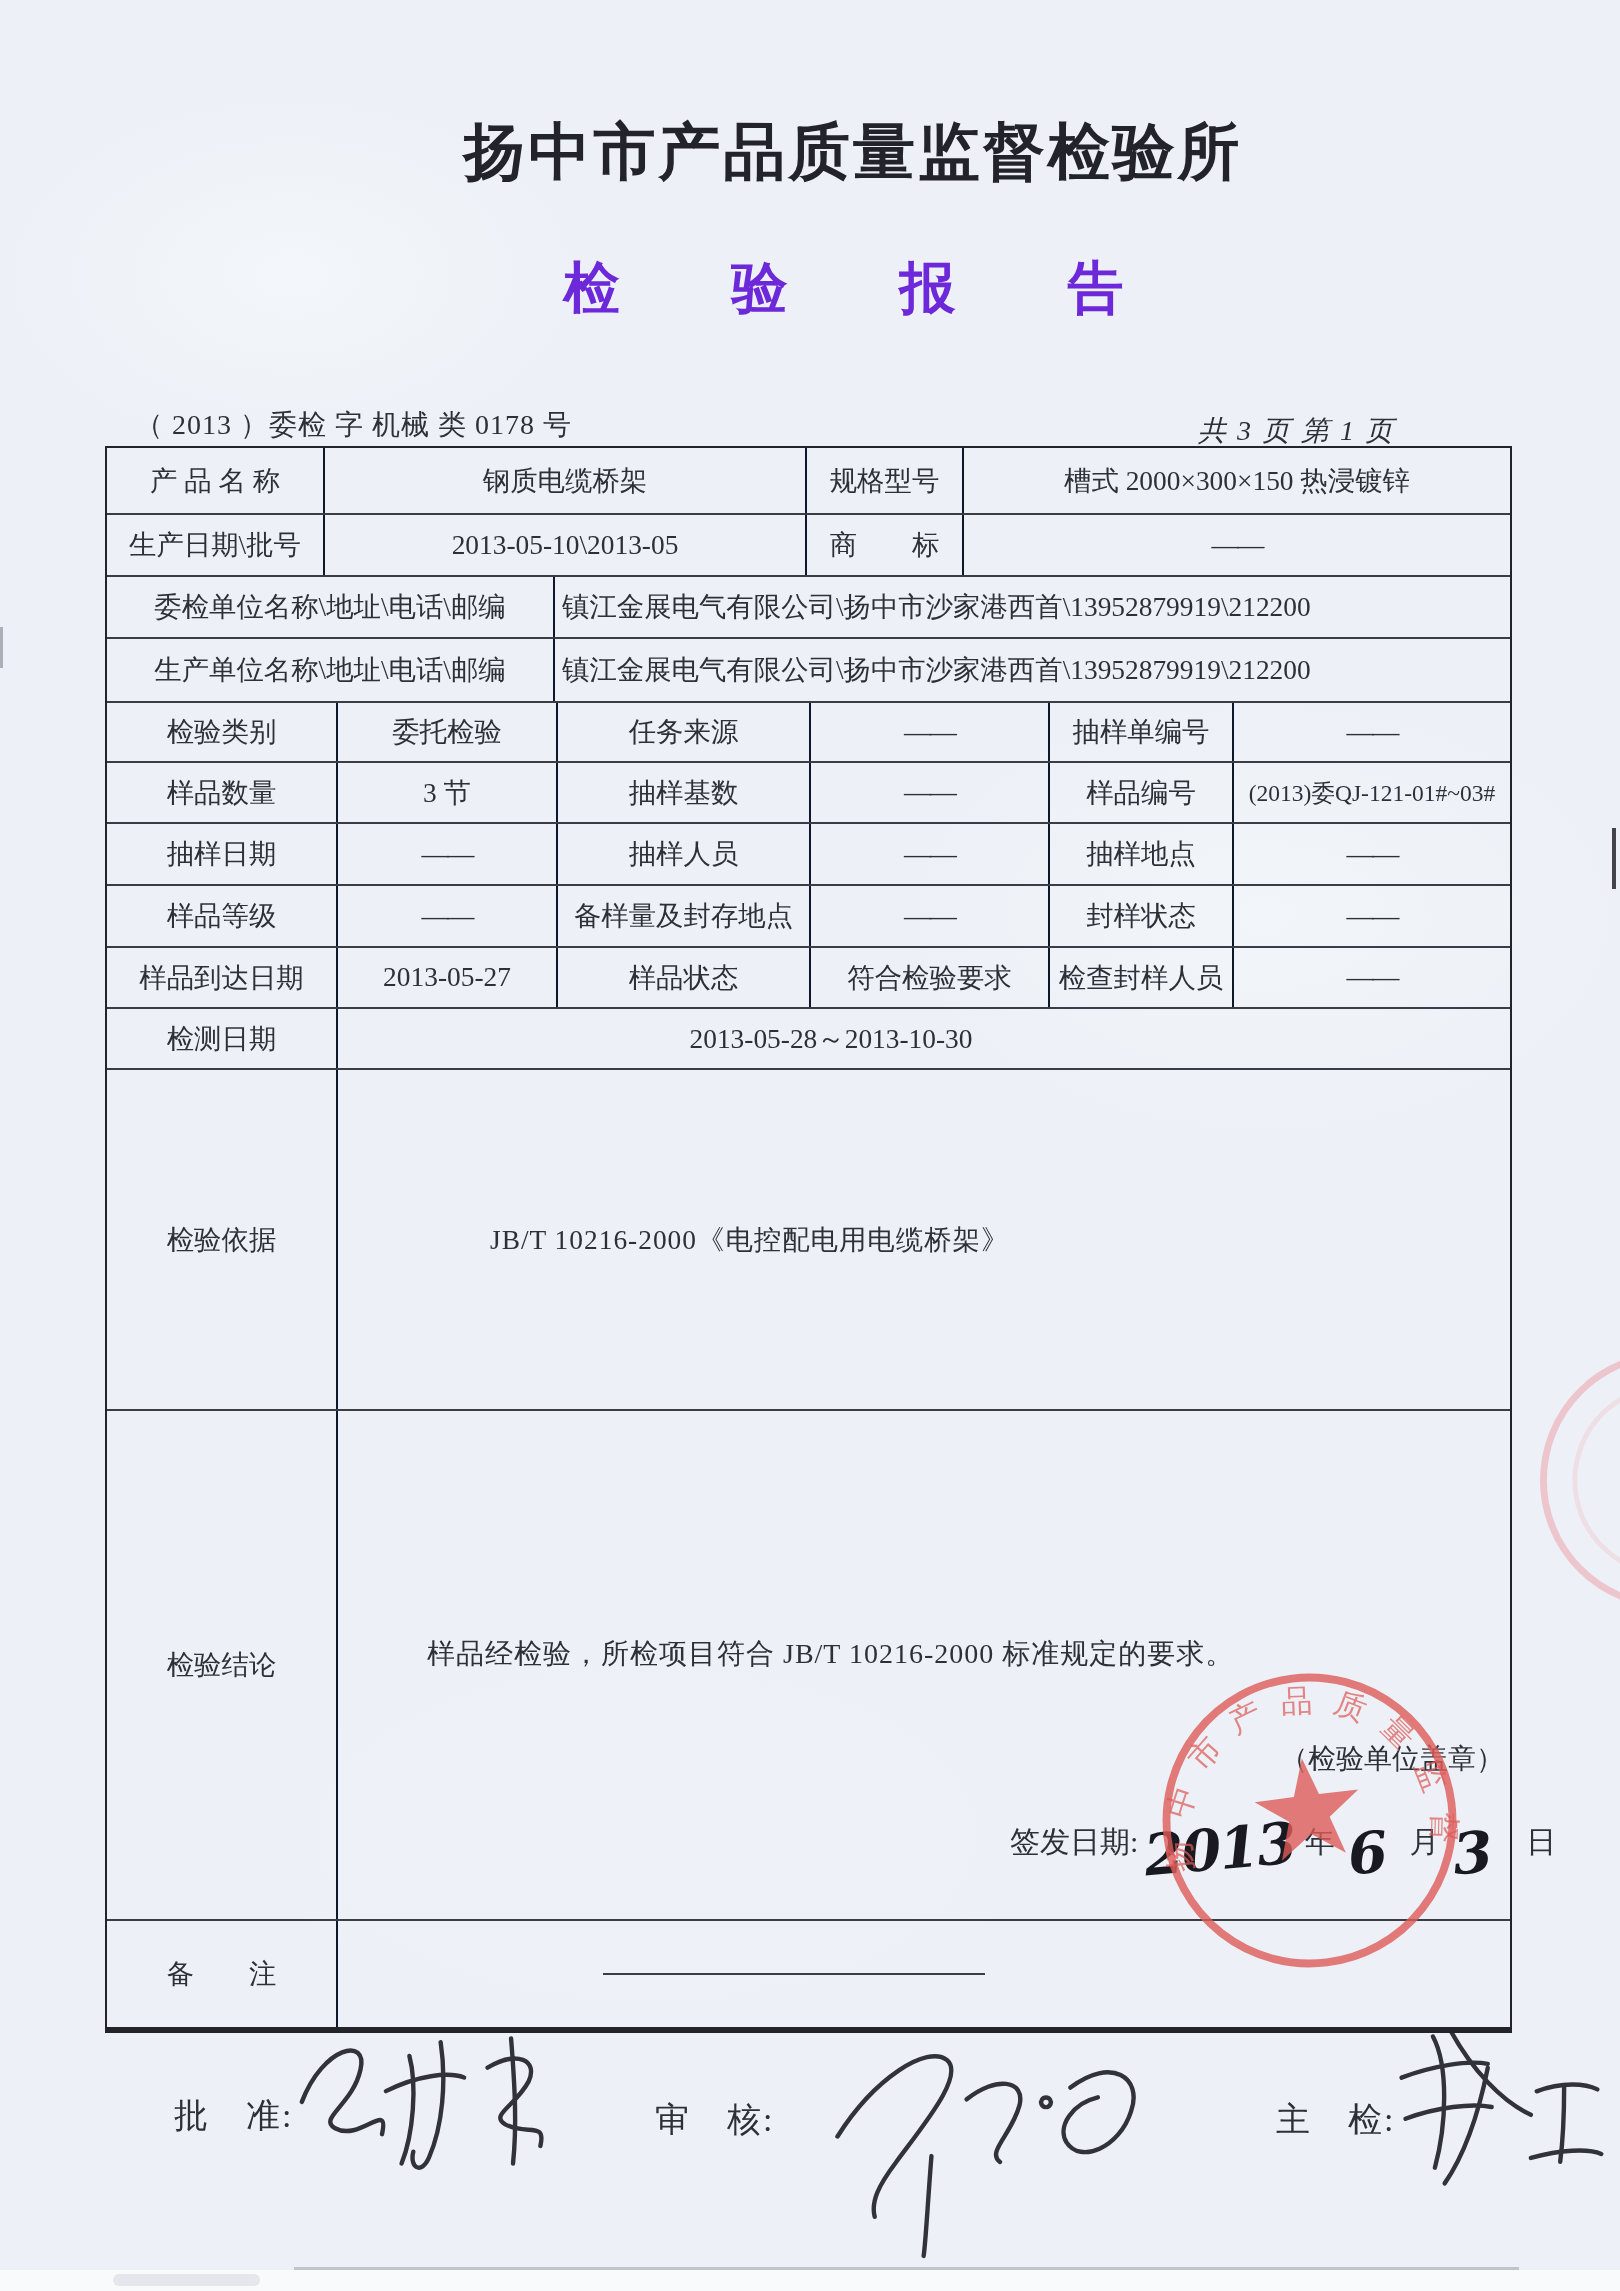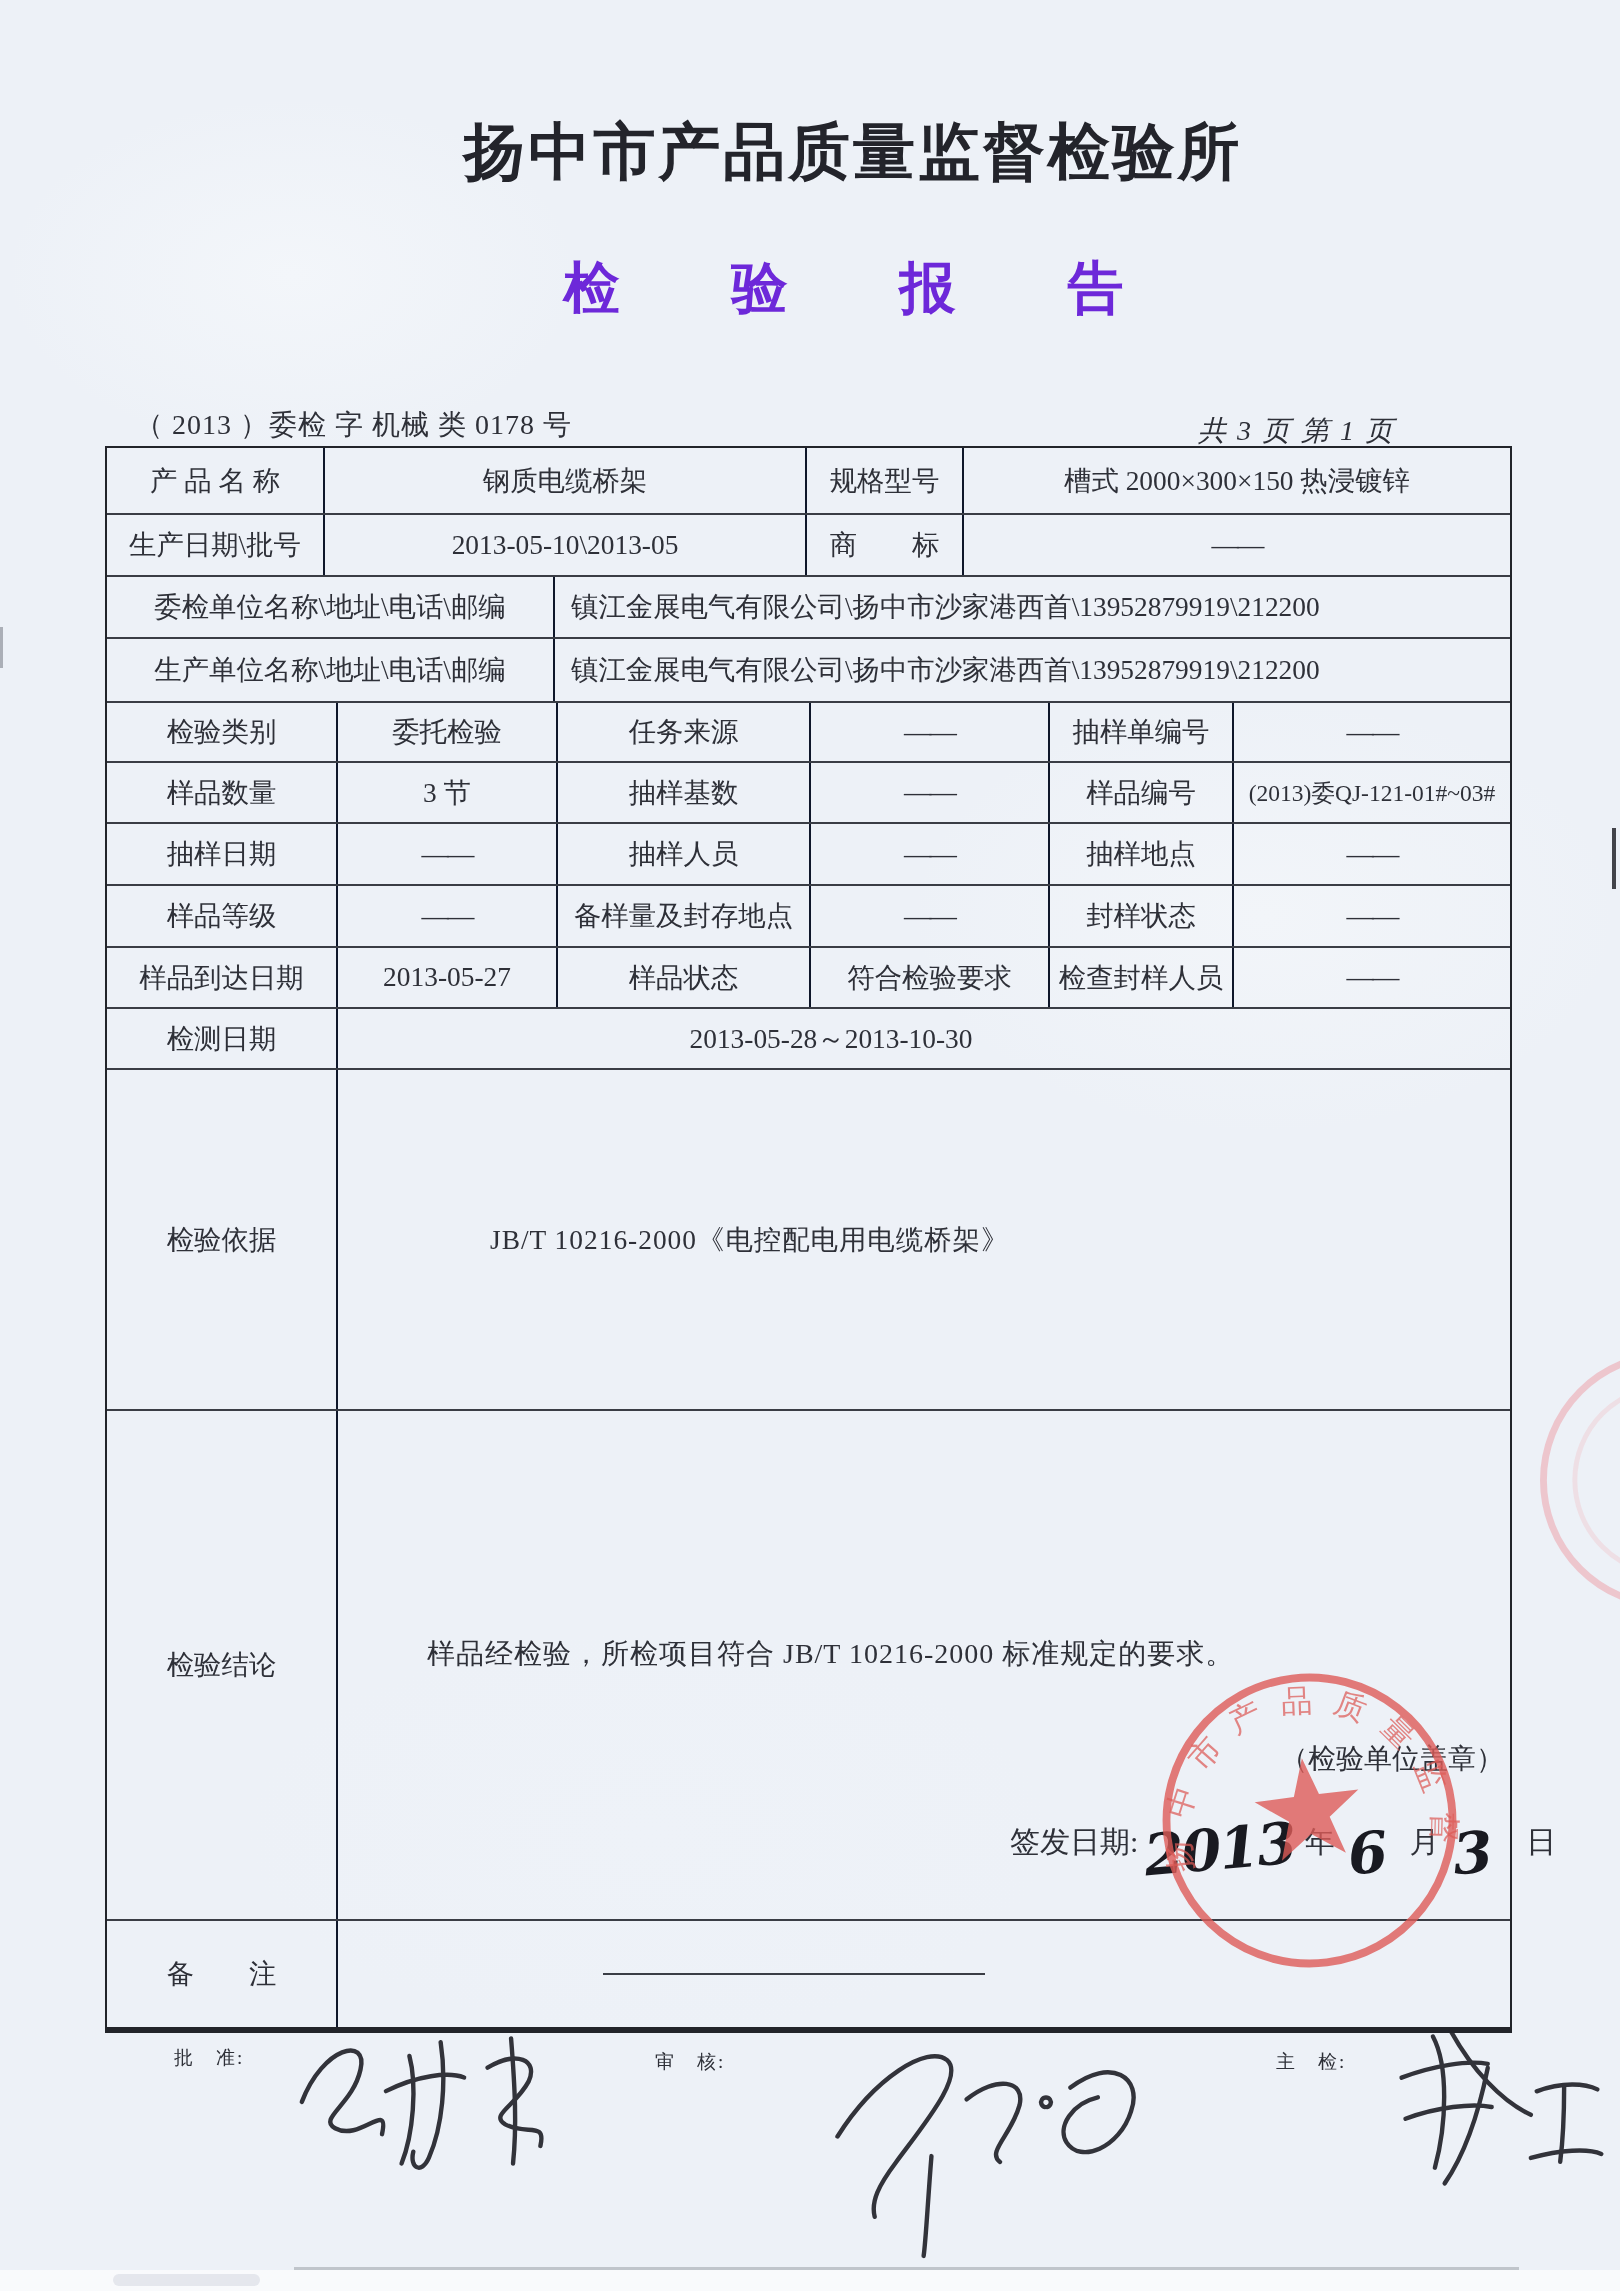--- a/index.html
+++ b/index.html
@@ -32,41 +32,41 @@
   }
   .row{display:flex;box-sizing:border-box;border-top:2px solid #3a3d45;}
   .row.first{border-top:none;}
   .cell{
     box-sizing:border-box;border-left:2px solid #0f172a;
     display:flex;align-items:center;justify-content:center;
     font-size:27.4px;color:#2e3038;overflow:visible;white-space:nowrap;
   }
   .cell.c0{border-left:none;}
   .cell.grow{flex:1;}
-  .cell.left{justify-content:flex-start;padding-left:16px;}
+  .cell.left{justify-content:flex-start;padding-left:7px;}
   .dashy{letter-spacing:-2px;}
   .small{font-size:23.5px;}
   .shiftL{transform:translateX(-93px);}
   .basis-val{justify-content:flex-start;padding-left:152px;letter-spacing:1px;}
   
   .concl-cell{display:block;position:relative;}
   .concl-text{position:absolute;left:89px;top:224px;font-size:28px;letter-spacing:1px;font-family:Liberation Serif, serif;}
   .seal-note{position:absolute;right:5.9px;top:329px;font-size:28px;color:#2e3038;}
   .signline{position:absolute;left:672px;top:402px;display:flex;align-items:flex-end;font-size:30px;}
   .signline .print{line-height:57px;}
   .hw{font-size:57px;font-style:italic;font-weight:600;color:#191a21;line-height:51px;
       transform:rotate(-5deg);letter-spacing:-2px;margin:0 5.9px -3.9px 5.9px;font-family:"DejaVu Serif",serif;}
   .hw.sm{margin:0 13.7px -7.8px 13.7px;}
   .u-year{margin-left:3.9px;}
   .u-month{margin-left:9.8px;}
   .u-day{margin-left:21.6px;}
   .remark-line{width:382px;height:0;border-bottom:2.9px solid #3a3d45;margin-left:265px;}
   .remarks-cell{justify-content:flex-start;}
   
-  .foot-label{font-size:19px;letter-spacing:2px;color:#2e3038;}
+  .foot-label{font-size:34px;letter-spacing:2px;color:#2e3038;margin-top:48px;}
   .sig svg{display:block;}
   
   .stamp{left:1143px;top:1654px;transform:rotate(-7deg);}
   .stamp-edge{left:1514px;top:1333px;}
   
   .edge-dash{left:1612px;top:828px;width:3.9px;height:61px;background:#24262c;opacity:.85;}
   .edge-dash2{left:0;top:627px;width:2.9px;height:41px;background:#6a6e78;opacity:.5;}
   .bottom-shadow{left:294px;top:2267px;width:1225px;height:2.9px;background:#9ba0a8;opacity:.55;}
   .bottom-strip{left:0;top:2270px;width:1620px;height:21.6px;background:#f9fafc;}
   .bottom-smudge{left:113px;top:2274px;width:147px;height:11.8px;background:#d7dbe2;opacity:.6;border-radius:5.9px;}

